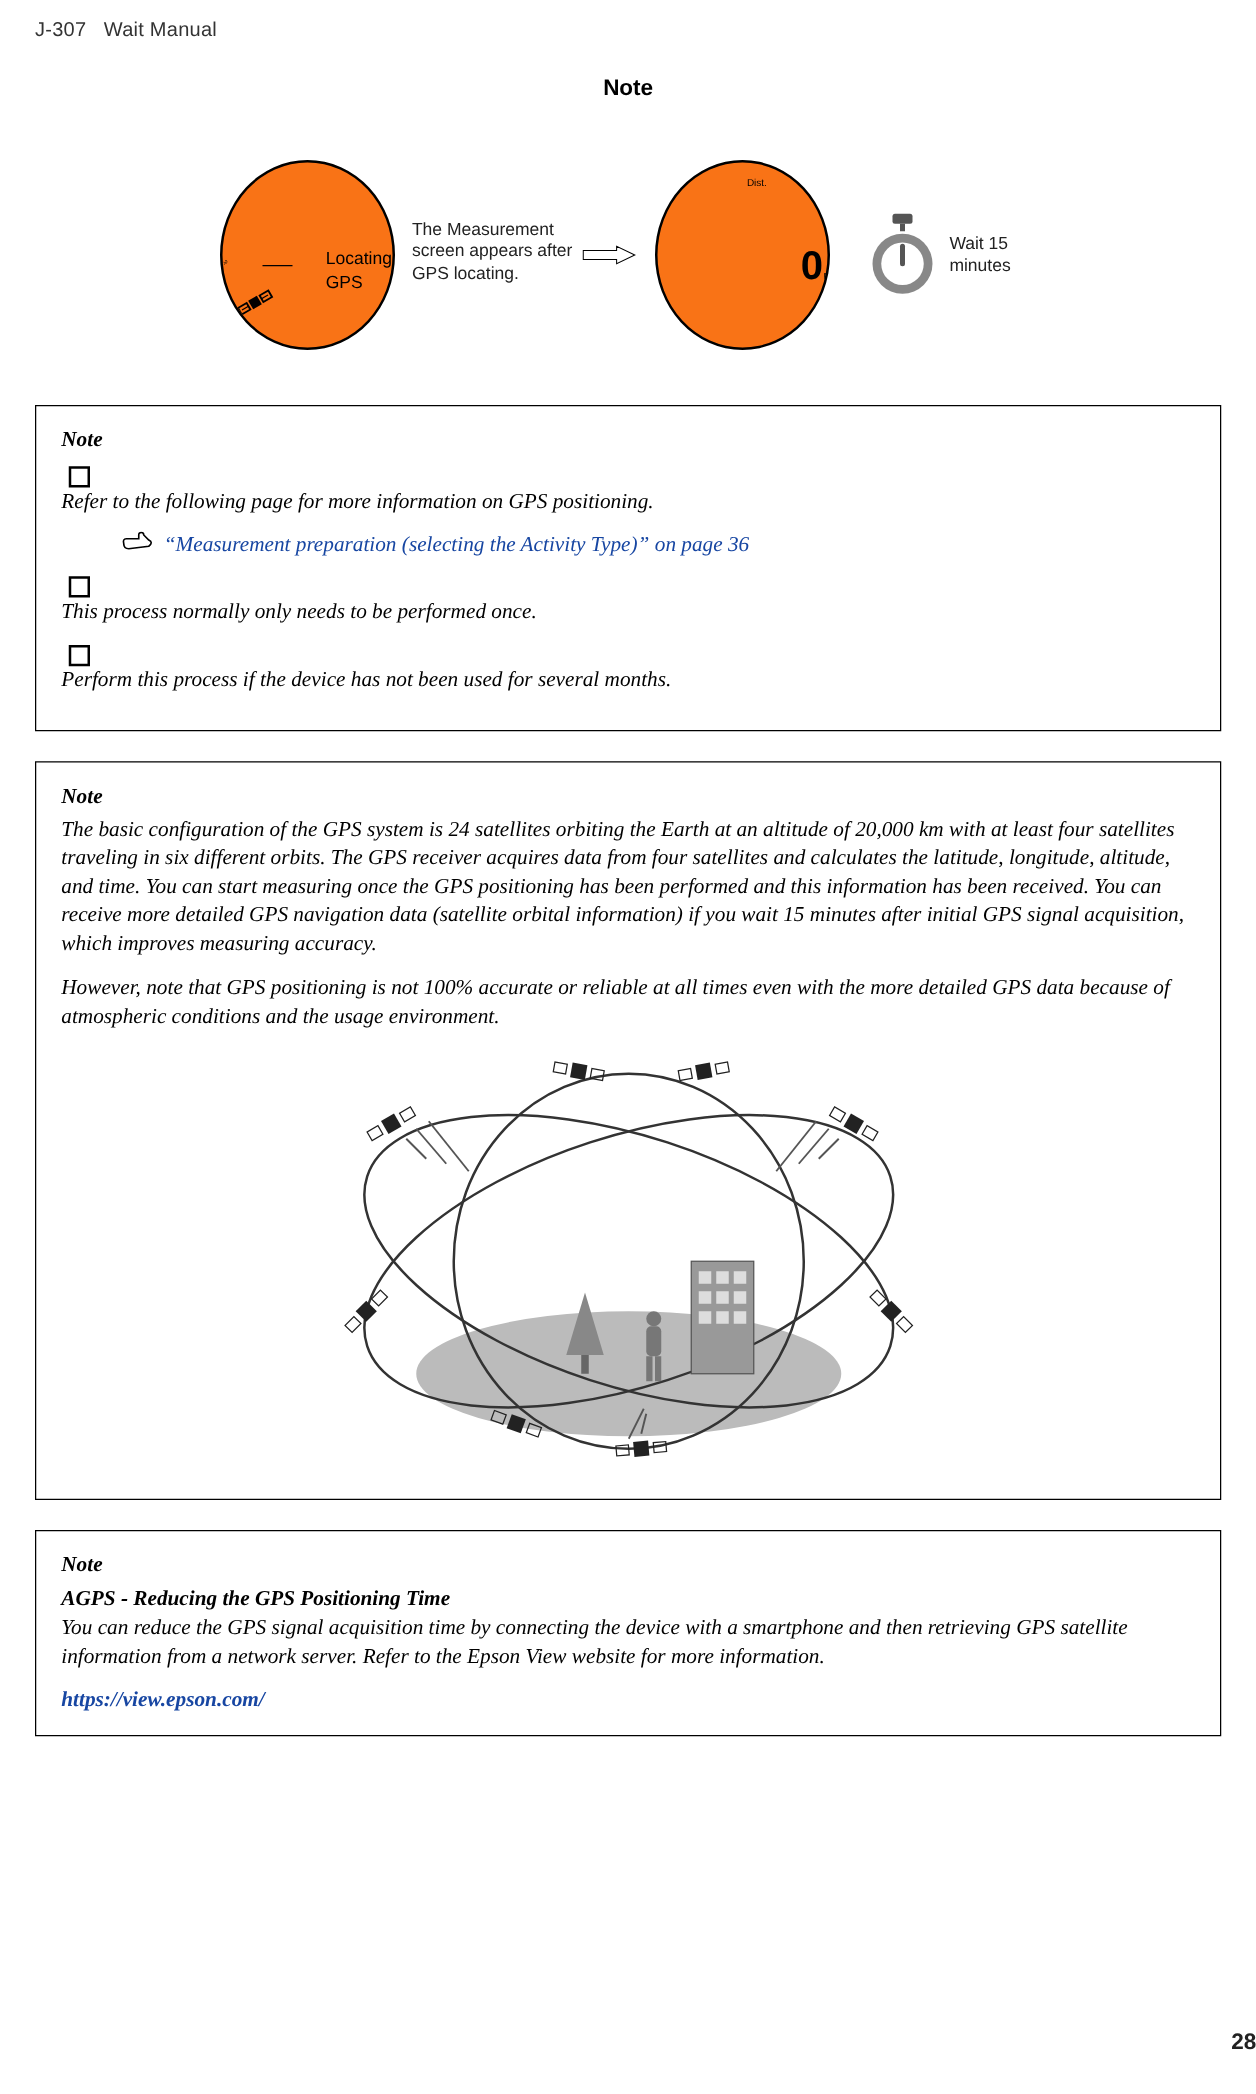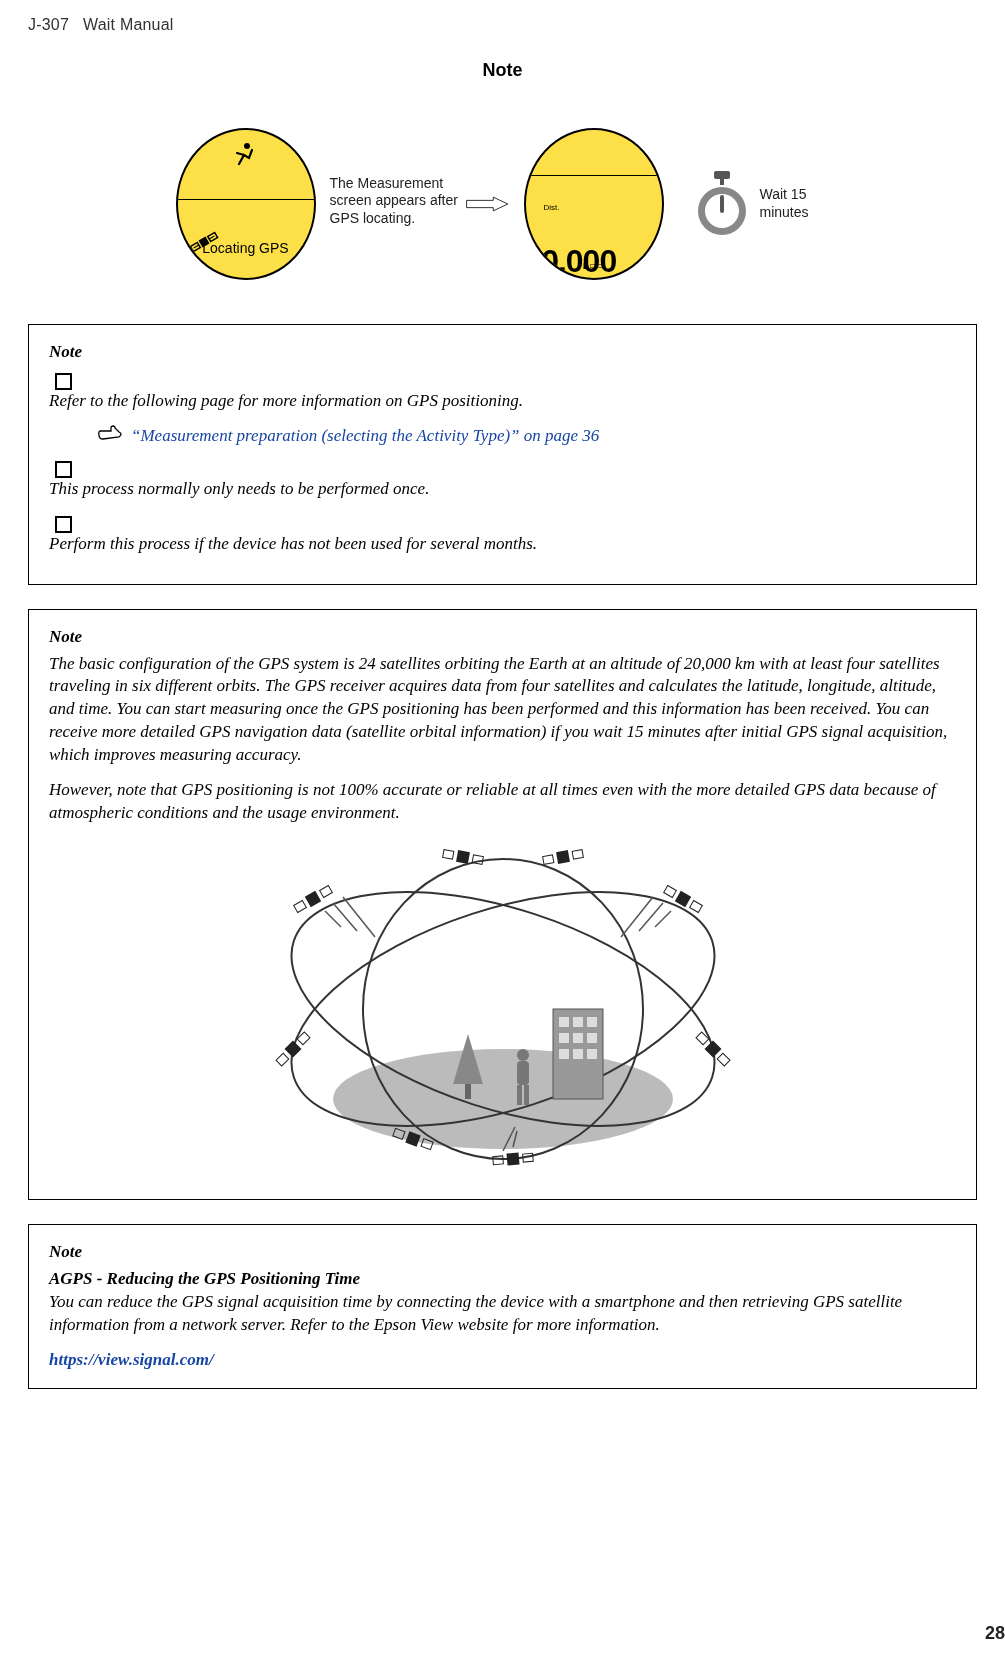--- a/index.html
+++ b/index.html
@@ -37,23 +37,23 @@
     display: flex;
     align-items: center;
     justify-content: center;
     gap: 14px;
     margin-bottom: 44px;
   }
   .watch {
     width: 136px; height: 136px;
     border: 2px solid #000;
     border-radius: 50%;
-    background: #fde047;
+    background: #f97316;
     position: relative;
-    display:flex; flex-direction:column; align-items:center; justify-content:flex-start;
+    display:flex; align-items:center; justify-content:flex-start;
     padding-top: 12px;
     overflow: hidden;
     gap: 27px;
   }
   .runner-svg { width: 30px; height: 24px; }
   .divider-top { width: 100%; height: 0; border-top: 1px solid #000; margin-top: 6px;}
   .locating-text {
     font-family: Arial, sans-serif;
     font-size: 14px;
     margin-top: 12px;
@@ -321,18 +321,18 @@
       </svg>
     </div>
   </div>
 
   <div class="note-box note3">
     <div class="note-title">Note</div>
     <div class="subhead">AGPS - Reducing the GPS Positioning Time</div>
     <div class="note-body">
       <p>You can reduce the GPS signal acquisition time by connecting the device with a smartphone and then retrieving GPS satellite information from a network server. Refer to the Epson View website for more information.</p>
     </div>
-    <a class="link">https://view.signal.com/</a>
+    <a class="link">https://view.epson.com/</a>
   </div>
 
 </div>
 
 <div class="page-number">28</div>
 
 </body></html>

